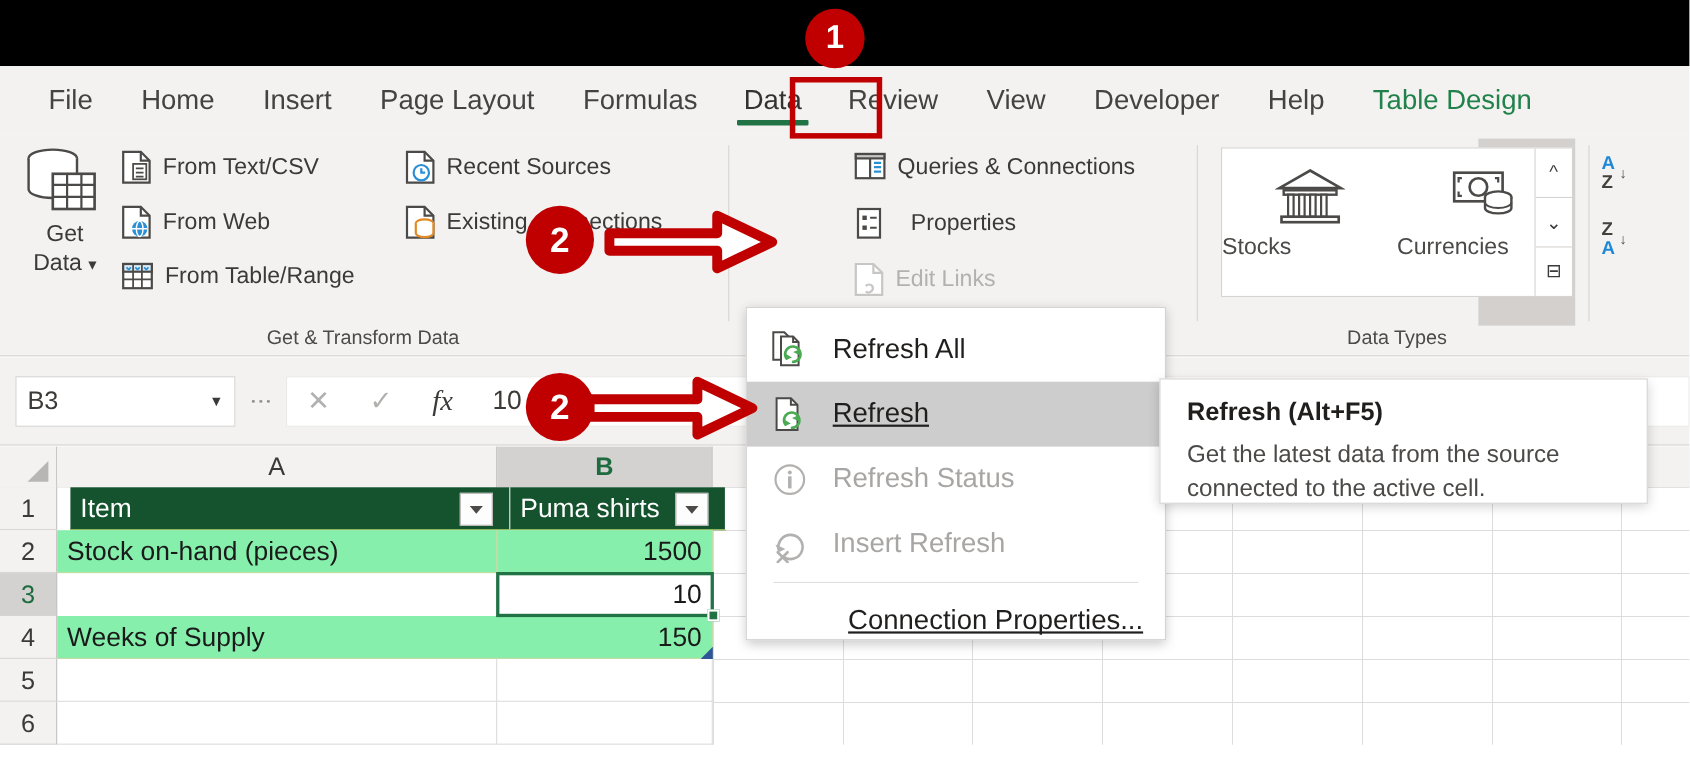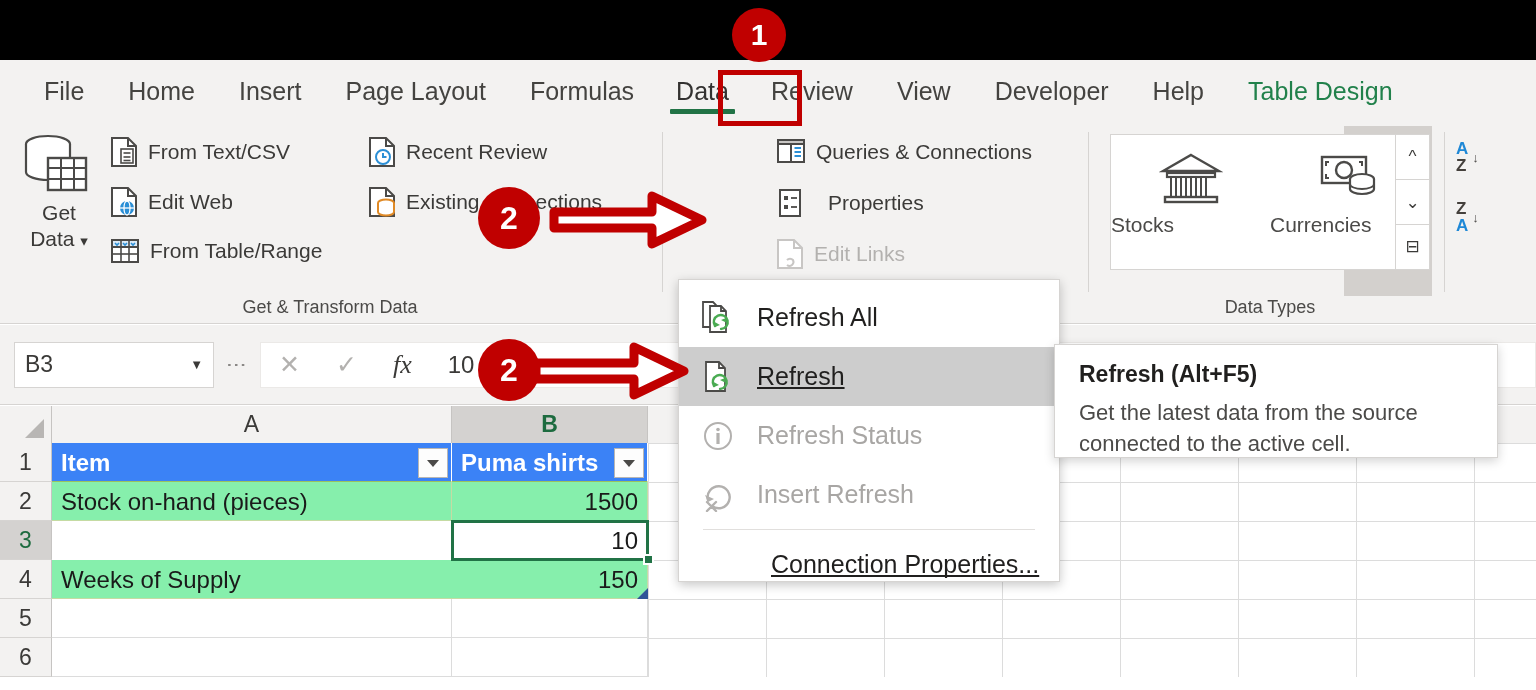--- a/index.html
+++ b/index.html
@@ -140,21 +140,21 @@
     text-align: center; font-size: 23px; color: #3b3a38; line-height: 39px;
   }
   .rowhdr.sel { background: #d4d2d0; color: #1d6b3f; }
 
   .cell {
     position: absolute; height: 39px; line-height: 39px;
     font-size: 24px; color: #1a1a1a; padding: 0 9px; white-space: nowrap;
     border-right: 1px solid #dcdcdc; border-bottom: 1px solid #dcdcdc;
     overflow: hidden;
   }
-  .cell.thead { background: #3b82f6; color: #ffffff; font-weight: bold; border-right-color: #fff; border-bottom-color: #9ac260;}
+  .cell.thead { background: #14532d; color: #ffffff; font-weight: normal; border-right-color: #fff; border-bottom-color: #9ac260; margin-left: 12px;}
   .cell.band { background: #86efac; border-right-color: #c5dba3; border-bottom-color: #c5dba3;}
   .cell.white { background: #ffffff; border-right-color: #c5dba3; border-bottom-color: #c5dba3;}
   .cell.num { text-align: right; }
 
   .filterbtn {
     position: absolute; width: 30px; height: 30px; background: #fdfdfd;
     border: 1px solid #b8b6b4; display: flex; align-items: center; justify-content: center;
   }
   .filterbtn .ar {
     width: 0; height: 0; border-left: 6px solid transparent;
@@ -272,21 +272,21 @@
       </div>
 
       <div class="smallbtn" style="left:110px; top:64px;">
         <svg width="28" height="32" viewBox="0 0 28 32">
           <path d="M2 2 h16 l8 8 v20 h-24 z" fill="#fff" stroke="#4b4a48" stroke-width="2"></path>
           <path d="M18 2 v8 h8" fill="none" stroke="#4b4a48" stroke-width="2"></path>
           <circle cx="17" cy="22" r="7" fill="#2b8fd6"></circle>
           <ellipse cx="17" cy="22" rx="3" ry="7" fill="none" stroke="#fff" stroke-width="1.3"></ellipse>
           <line x1="10" y1="22" x2="24" y2="22" stroke="#fff" stroke-width="1.3"></line>
         </svg>
-        <span class="txt">Edit Web</span>
+        <span class="txt">From Web</span>
       </div>
 
       <div class="smallbtn" style="left:110px; top:114px;">
         <svg width="30" height="30" viewBox="0 0 30 30">
           <rect x="2" y="4" width="26" height="22" fill="#fff" stroke="#4b4a48" stroke-width="2"></rect>
           <rect x="2" y="4" width="26" height="7" fill="#dbeaf7" stroke="#4b4a48" stroke-width="2"></rect>
           <line x1="2" y1="18" x2="28" y2="18" stroke="#4b4a48" stroke-width="1.6"></line>
           <line x1="11" y1="4" x2="11" y2="26" stroke="#4b4a48" stroke-width="1.6"></line>
           <line x1="19" y1="4" x2="19" y2="26" stroke="#4b4a48" stroke-width="1.6"></line>
           <path d="M5 7 l2 2 2-2" fill="none" stroke="#2b8fd6" stroke-width="1.6"></path>
@@ -296,21 +296,21 @@
         <span class="txt">From Table/Range</span>
       </div>
 
       <div class="smallbtn" style="left:368px; top:14px;">
         <svg width="28" height="32" viewBox="0 0 28 32">
           <path d="M2 2 h16 l8 8 v20 h-24 z" fill="#fff" stroke="#4b4a48" stroke-width="2"></path>
           <path d="M18 2 v8 h8" fill="none" stroke="#4b4a48" stroke-width="2"></path>
           <circle cx="15" cy="21" r="7" fill="#fff" stroke="#2b8fd6" stroke-width="2"></circle>
           <path d="M15 17 v4 h3.5" fill="none" stroke="#2b8fd6" stroke-width="2"></path>
         </svg>
-        <span class="txt">Recent Review</span>
+        <span class="txt">Recent Sources</span>
       </div>
 
       <div class="smallbtn" style="left:368px; top:64px;">
         <svg width="28" height="32" viewBox="0 0 28 32">
           <path d="M2 2 h16 l8 8 v20 h-24 z" fill="#fff" stroke="#4b4a48" stroke-width="2"></path>
           <path d="M18 2 v8 h8" fill="none" stroke="#4b4a48" stroke-width="2"></path>
           <ellipse cx="18" cy="17" rx="8" ry="3.5" fill="#fff" stroke="#e08a26" stroke-width="2"></ellipse>
           <path d="M10 17 v9 a8 3.5 0 0 0 16 0 v-9" fill="#fff" stroke="#e08a26" stroke-width="2"></path>
         </svg>
         <span class="txt">Existing Connections</span>

